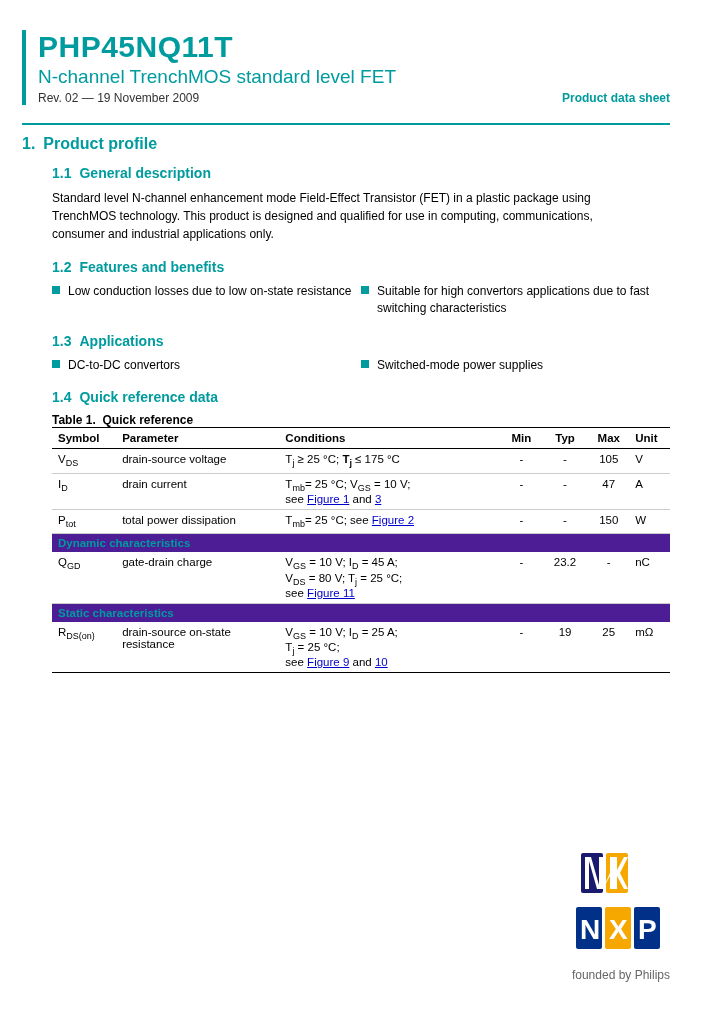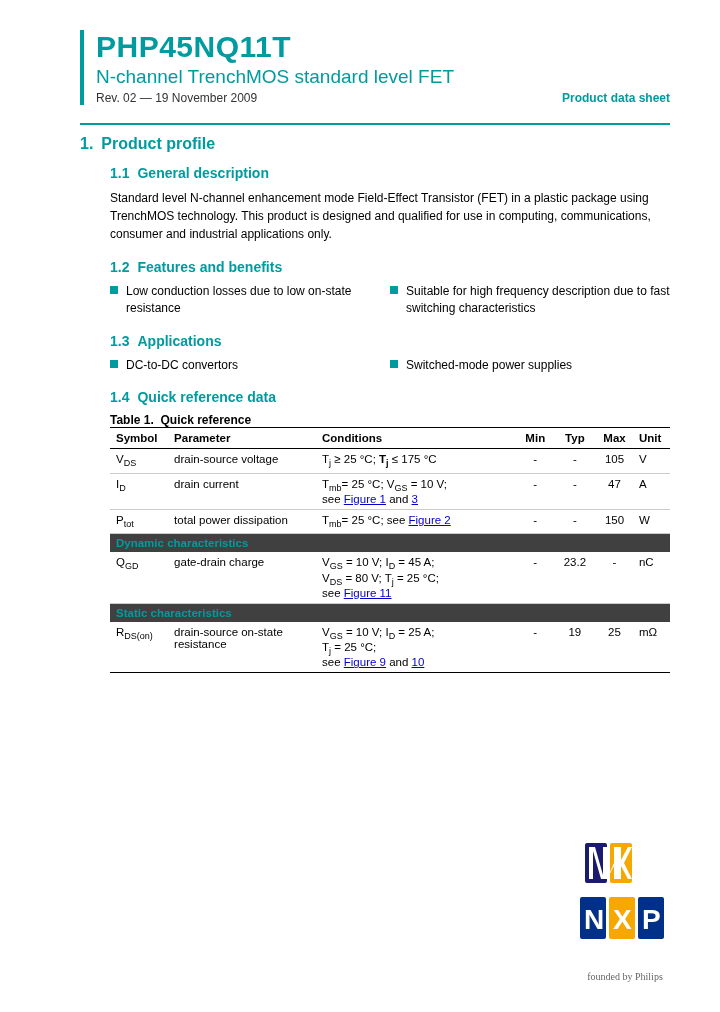--- a/index.html
+++ b/index.html
@@ -6,21 +6,21 @@
     body {
       font-family: Arial, Helvetica, sans-serif;
       font-size: 13px;
       background: #fff;
       color: #000;
       width: 720px;
       min-height: 1012px;
       position: relative;
     }
     .page {
-      padding: 30px 50px 60px 80px;
+      padding: 30px 50px 60px 22px;
     }
     
     .header {
       display: flex;
       align-items: stretch;
       border-left: 4px solid #009b9e;
       padding-left: 12px;
       margin-bottom: 8px;
     }
     .header-content { flex: 1; }
@@ -131,21 +131,21 @@
       padding: 4px 6px;
       vertical-align: top;
     }
     tr.border-bottom td {
       border-bottom: 1px solid #ccc;
     }
     table tbody tr:last-child td {
       border-bottom: 1.5px solid #000;
     }
     .row-category td {
-      background: #404040;
+      background: #4c1d95;
       font-weight: bold;
       color: #009b9e;
       padding: 3px 6px;
       font-size: 11.5px;
     }
     .col-symbol { width: 55px; }
     .col-param { width: 140px; }
     .col-cond { width: 190px; }
     .col-min { width: 35px; text-align: center; }
     .col-typ { width: 40px; text-align: center; }
@@ -161,24 +161,23 @@
       right: 50px;
       display: flex;
       flex-direction: column;
       align-items: center;
     }
     .nxp-logo {
       width: 80px;
       height: 55px;
     }
     .founded-text {
-      font-size: 10px;
+      font-size: 12px;
       color: #666;
-      margin-top: 20px;
-      font-family: Liberation Serif, serif;
+      margin-top: 7px;
     }
     .main-section {
       margin-bottom: 6px;
     }
   </style>
 </head>
 <body>
 
 <div class="page">
 
@@ -210,21 +209,21 @@
       <div class="subsection-title">
         <span class="subsection-number">1.2</span><span>Features and benefits</span>
       </div>
       <div class="features-grid">
         <div class="feature-item">
           <span class="bullet"></span>
           <span>Low conduction losses due to low on-state resistance</span>
         </div>
         <div class="feature-item">
           <span class="bullet"></span>
-          <span>Suitable for high frequency description due to fast switching characteristics</span>
+          <span>Suitable for high convertors applications due to fast switching characteristics</span>
         </div>
       </div>
     </div>
 
     <div class="subsection">
       <div class="subsection-title">
         <span class="subsection-number">1.3</span><span>Applications</span>
       </div>
       <div class="features-grid">
         <div class="feature-item">

